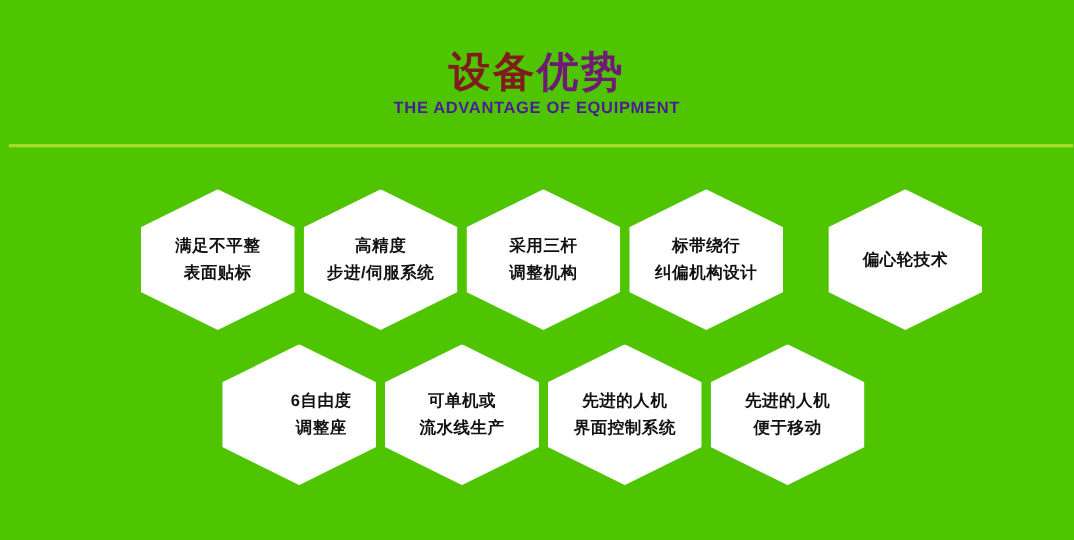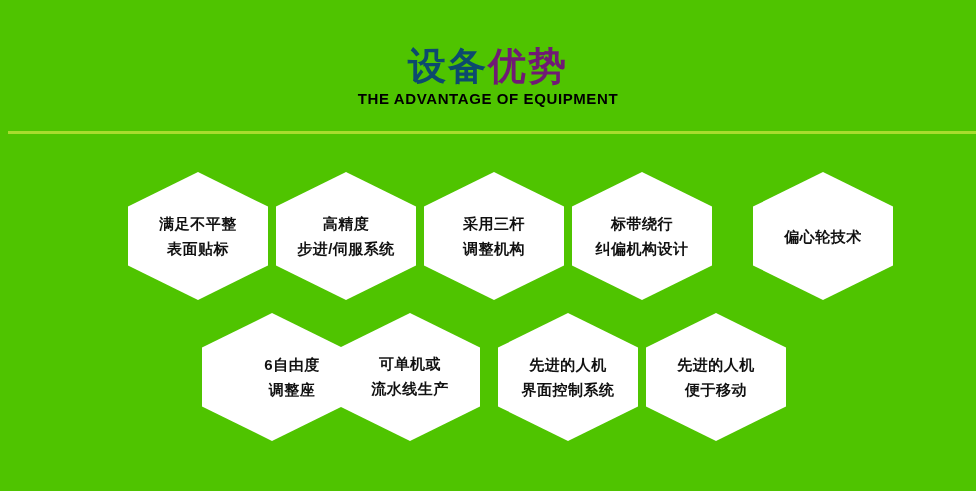--- a/index.html
+++ b/index.html
@@ -37,30 +37,30 @@
     top: 44px;
     left: 0;
     width: 976px;
     text-align: center;
     font-size: 38px;
     font-weight: bold;
     line-height: 44px;
     letter-spacing: 2px;
     white-space: nowrap;
   }
-  #title-cn .seg-dark { color: #0c4a6e; font-family: Liberation Serif, serif; }
+  #title-cn .seg-dark { color: #7f1d1d; font-family: Liberation Serif, serif; }
   #title-cn .seg-accent { color: #701a75; }
 
   #title-en {
     position: absolute;
     top: 89px;
     left: 0;
     width: 976px;
     text-align: center;
-    color: #000000;
+    color: #4c1d95;
     font-size: 15px;
     font-weight: bold;
     letter-spacing: 0.6px;
     line-height: 20px;
     white-space: nowrap;
   }
 
   #divider {
     position: absolute;
     top: 131px;
@@ -106,21 +106,21 @@
   .hex.r1 { top: 40px; }
   .hex.c1 { left: 128px; }
   .hex.c2 { left: 276px; }
   .hex.c3 { left: 424px; }
   .hex.c4 { left: 572px; }
   .hex.c5 { left: 753px; }
 
   
   .hex.r2 { top: 181px; }
   .hex.d1 { left: 202px; padding-left: 40px; }
-  .hex.d2 { left: 340px; font-family: Liberation Serif, serif; }
+  .hex.d2 { left: 350px; }
   .hex.d3 { left: 498px; }
   .hex.d4 { left: 646px; }
 </style>
 </head>
 <body>
 
 <div id="banner">
 
   <div id="header">
 

